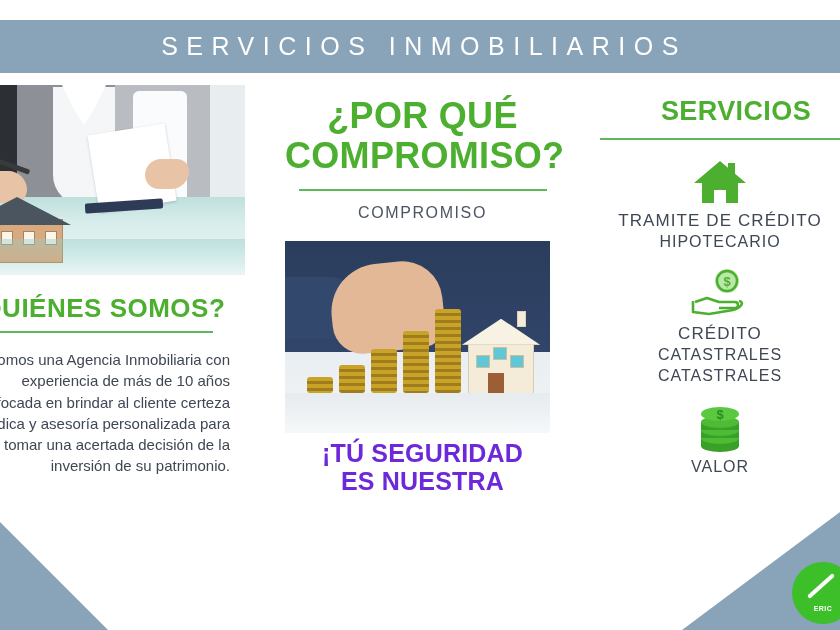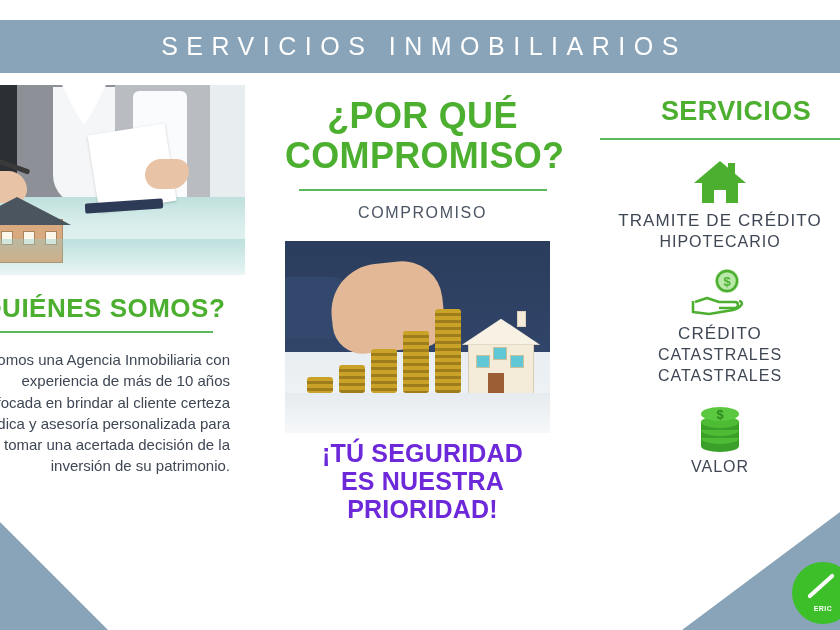--- a/index.html
+++ b/index.html
@@ -375,21 +375,20 @@
         <div class="pch-win" style="left:48px;top:44px;"></div>
         <div class="pch-win" style="left:31px;top:36px;"></div>
         <div class="pch-door"></div>
       </div>
       <div class="pc-floor"></div>
     </div>
 
     <div class="tagline">
       <div>¡TÚ SEGURIDAD</div>
       <div>ES NUESTRA</div>
-      <div>PRIORIDAD!</div>
     </div>
   </div>
 
   <div class="col-right">
     <div class="h-right">SERVICIOS</div>
     <div class="rule-right"></div>
 
     <div class="service">
       <div class="svc-icon">
         <svg width="56" height="50" viewBox="0 0 56 50" aria-hidden="true">

